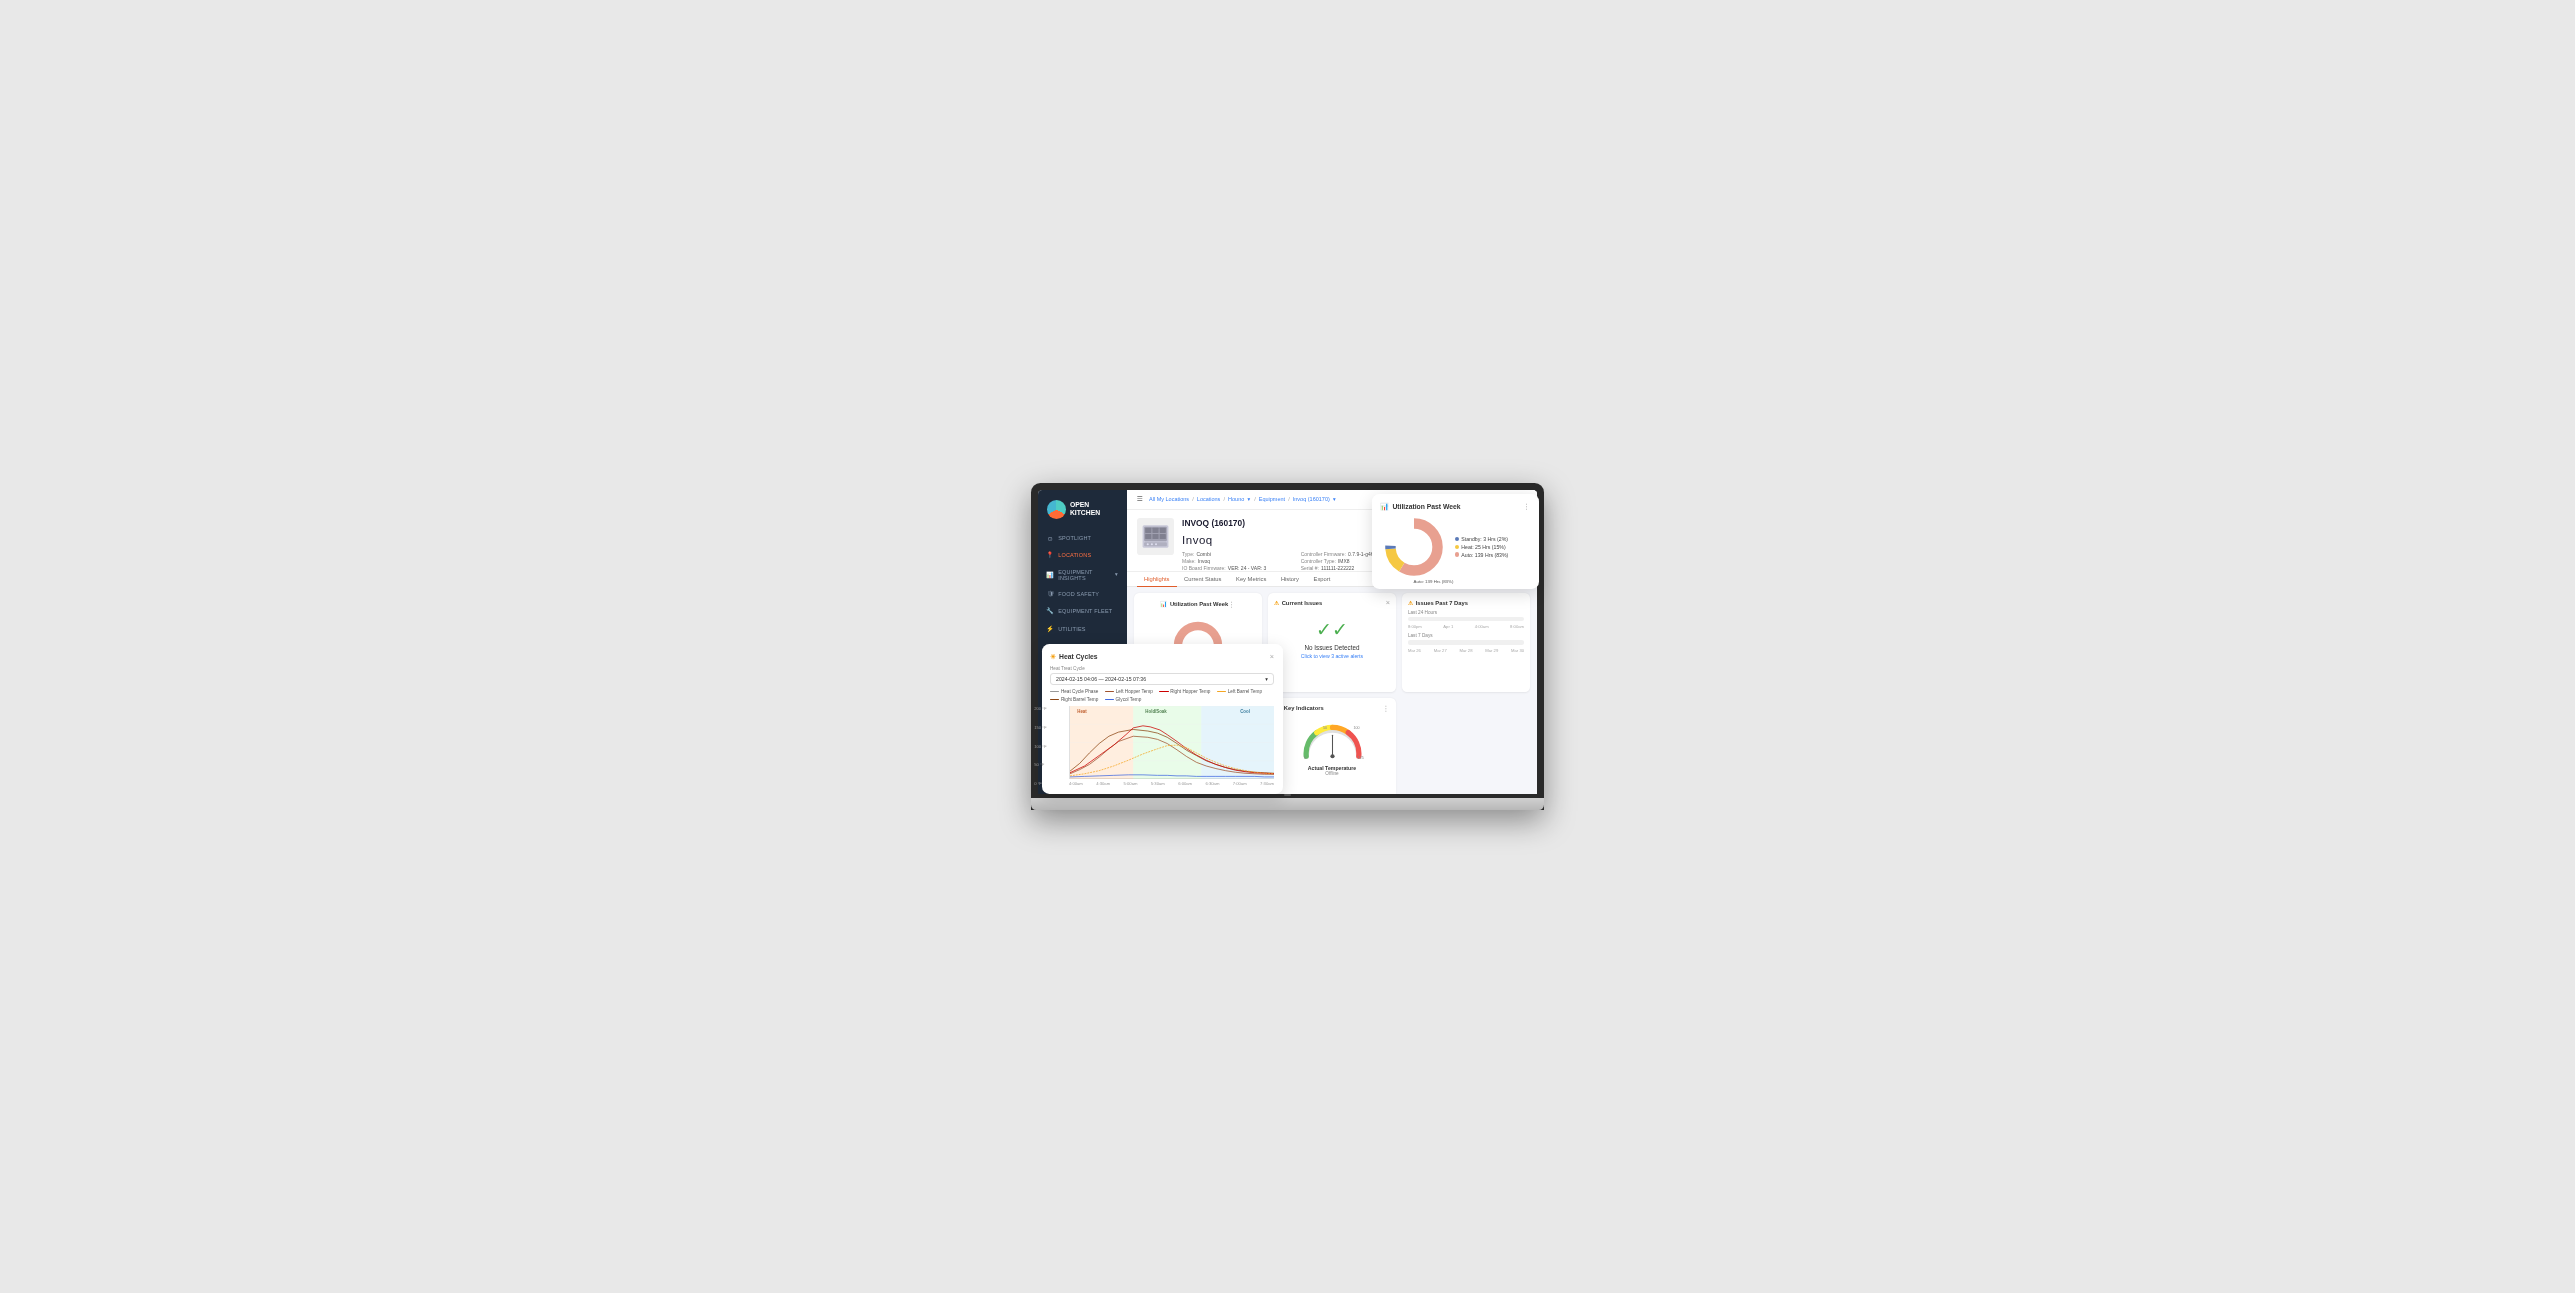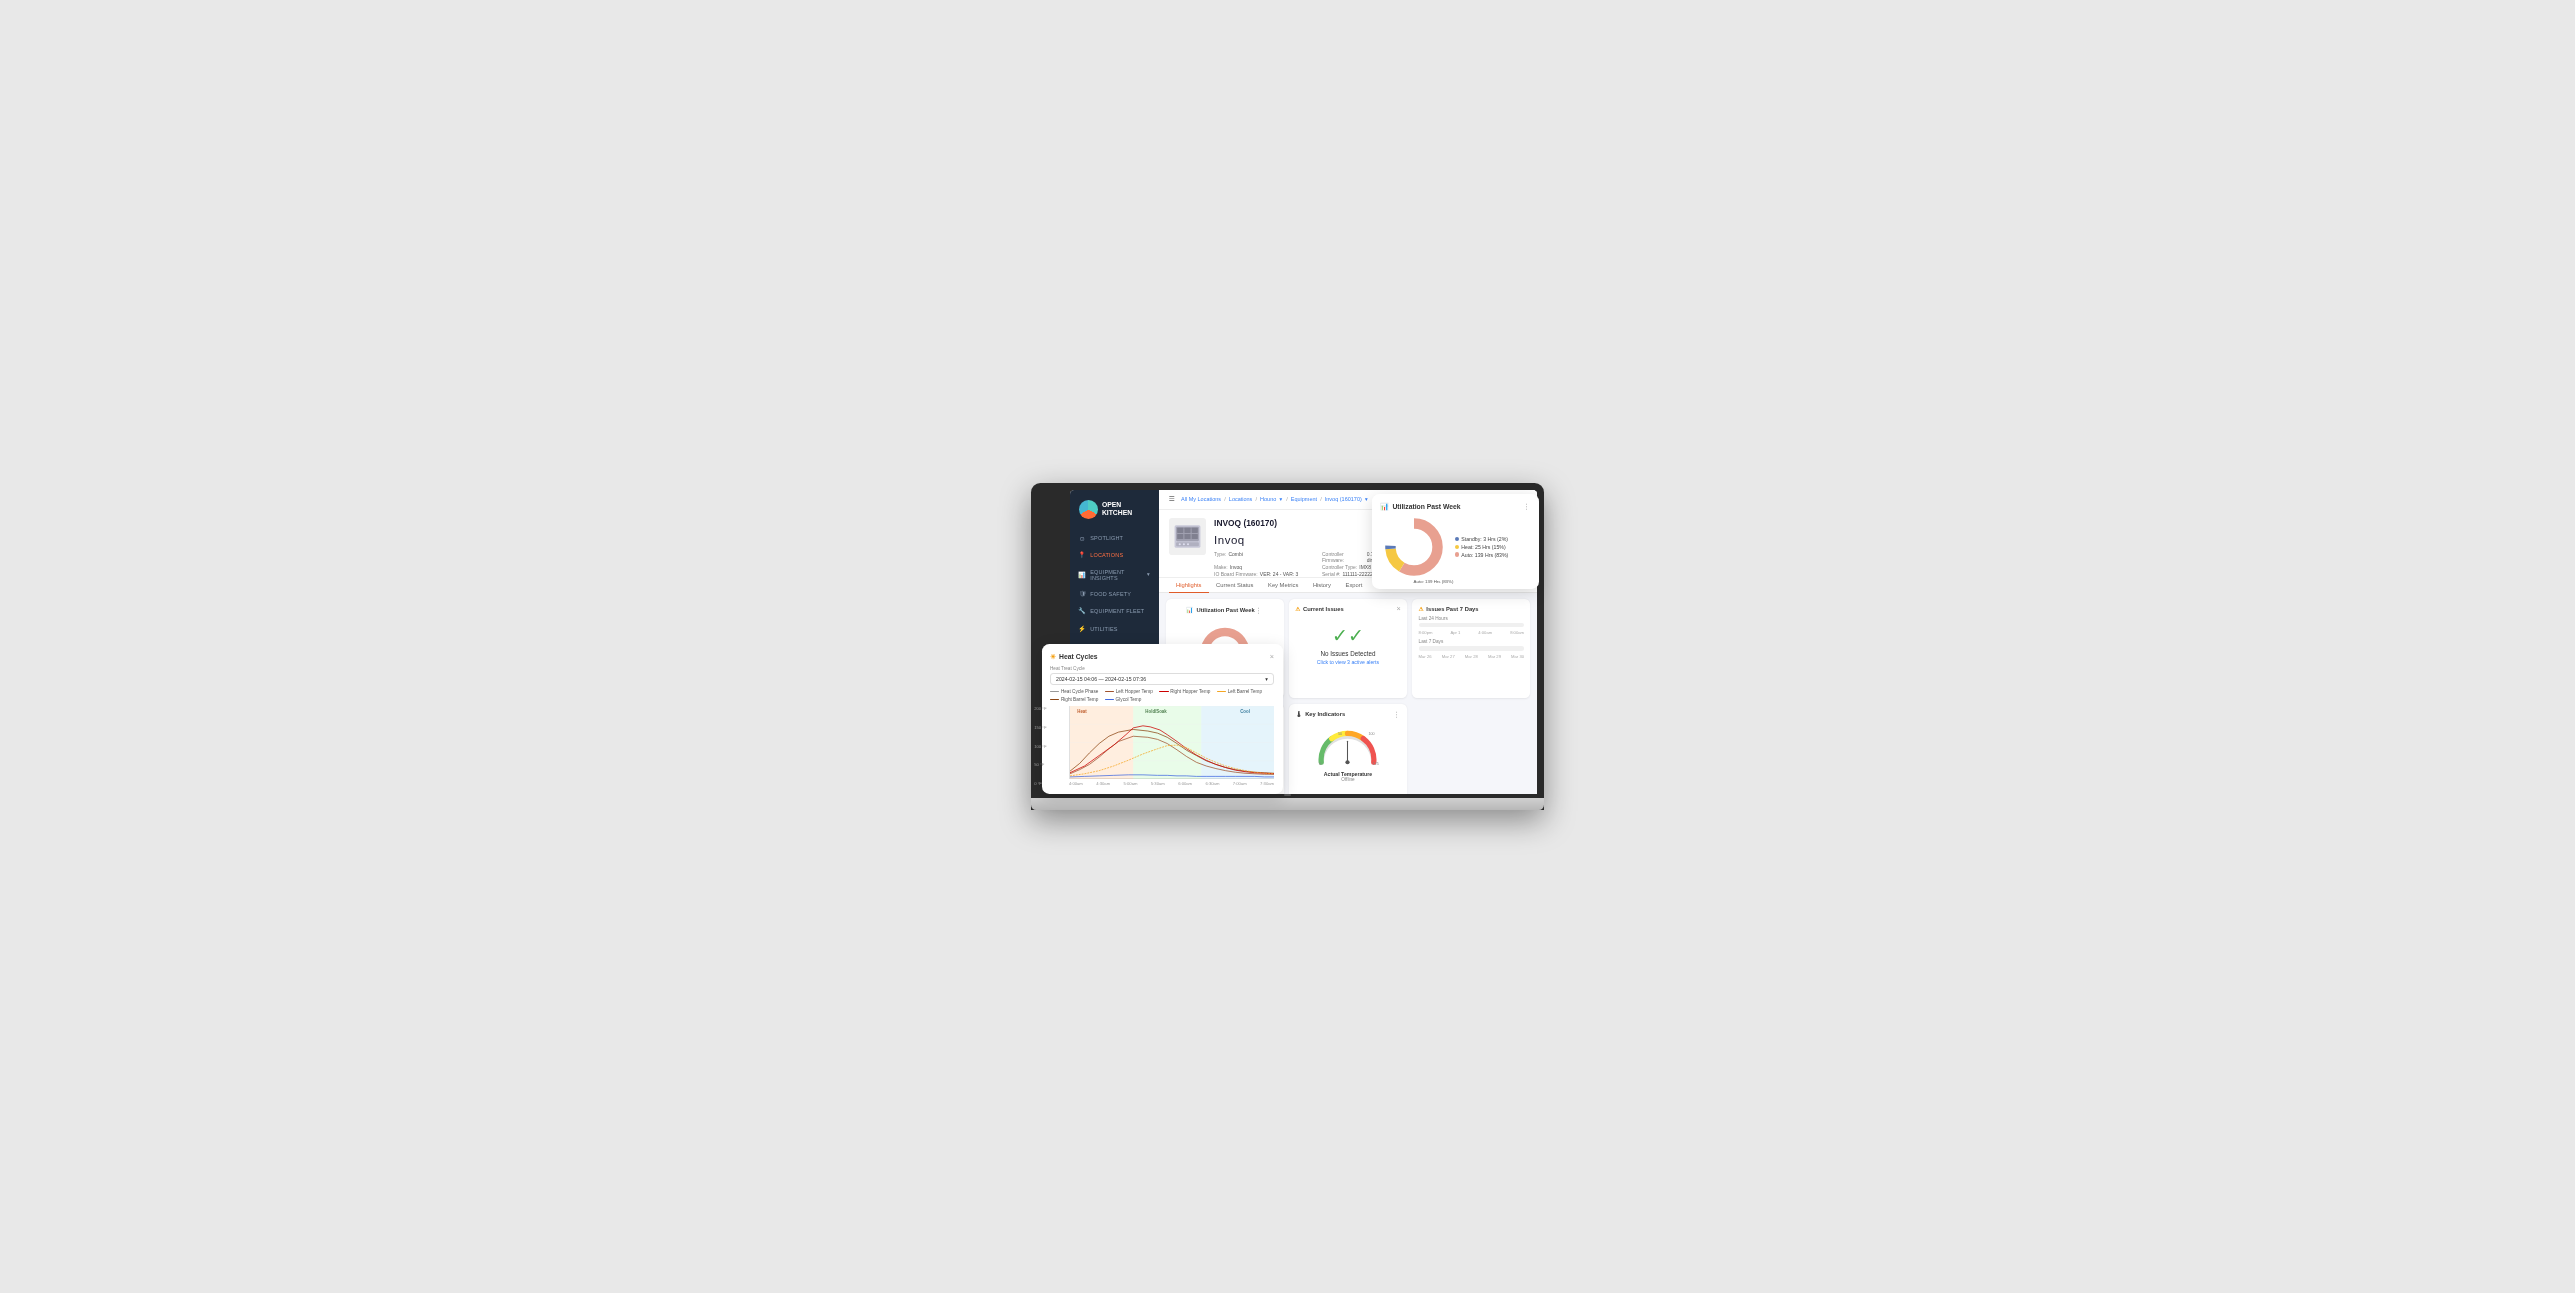--- a/index.html
+++ b/index.html
@@ -20,21 +20,20 @@
       background: #2a2a2a;
       border-radius: 9.4px 9.4px 0 0;
       padding: 7.3px 7.3px 0 7.3px;
       box-shadow: 0 10.5px 31px rgba(0,0,0,0.4);
     }
     .laptop-screen {
       background: #be185d;
       border-radius: 4.2px 4.2px 0 0;
       overflow: hidden;
       position: relative;
-      margin-left: 32px;
     }
     .laptop-base {
       background: linear-gradient(to bottom, #d0d0d0, #b8b8b8);
       height: 11.5px;
       border-radius: 0 0 5.2px 5.2px;
       margin: 0 -7.3px;
     }
     .laptop-notch {
       width: 6.3px;
       height: 2.1px;

